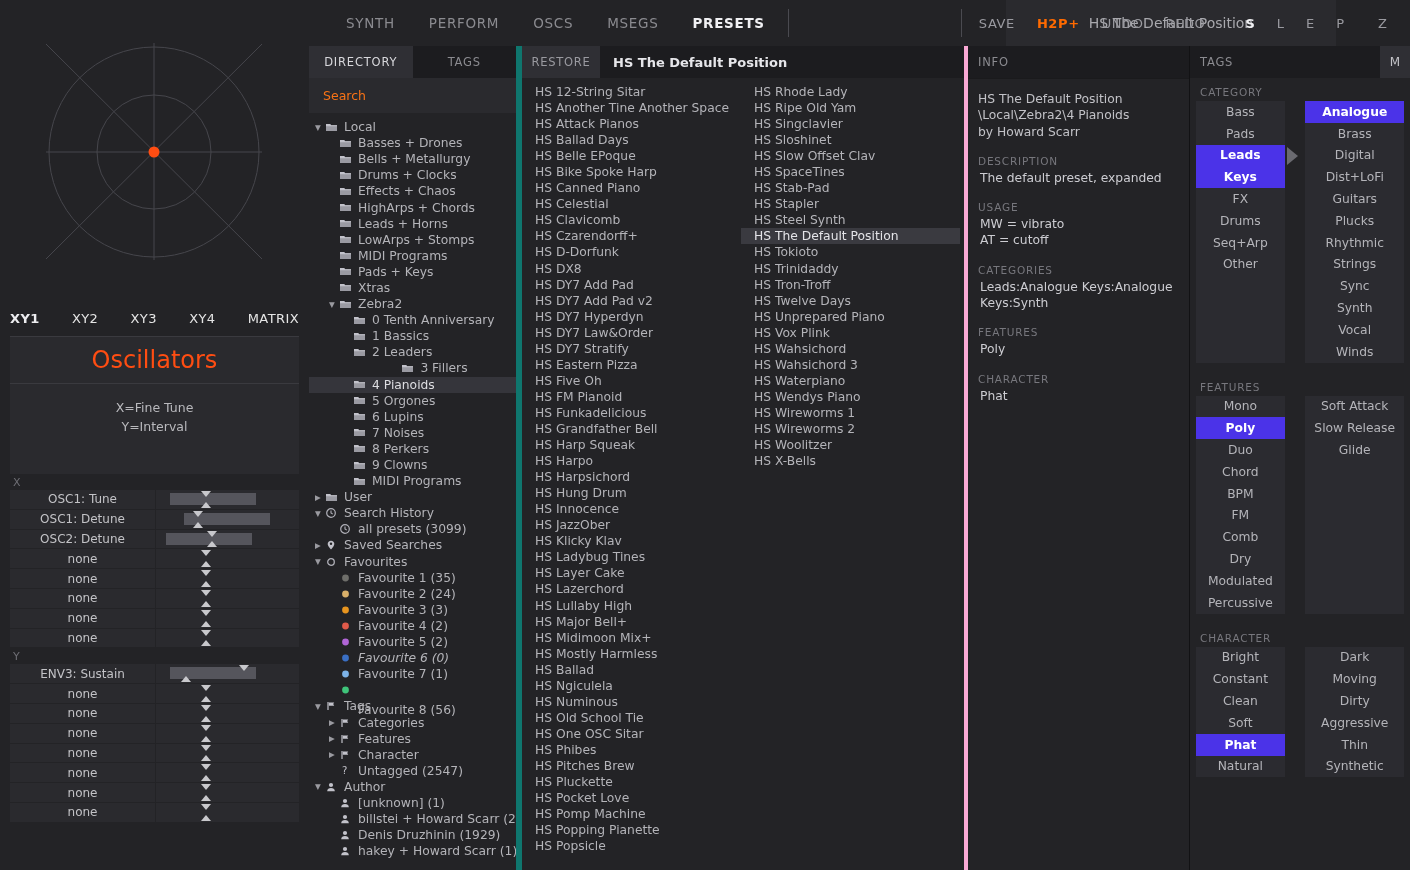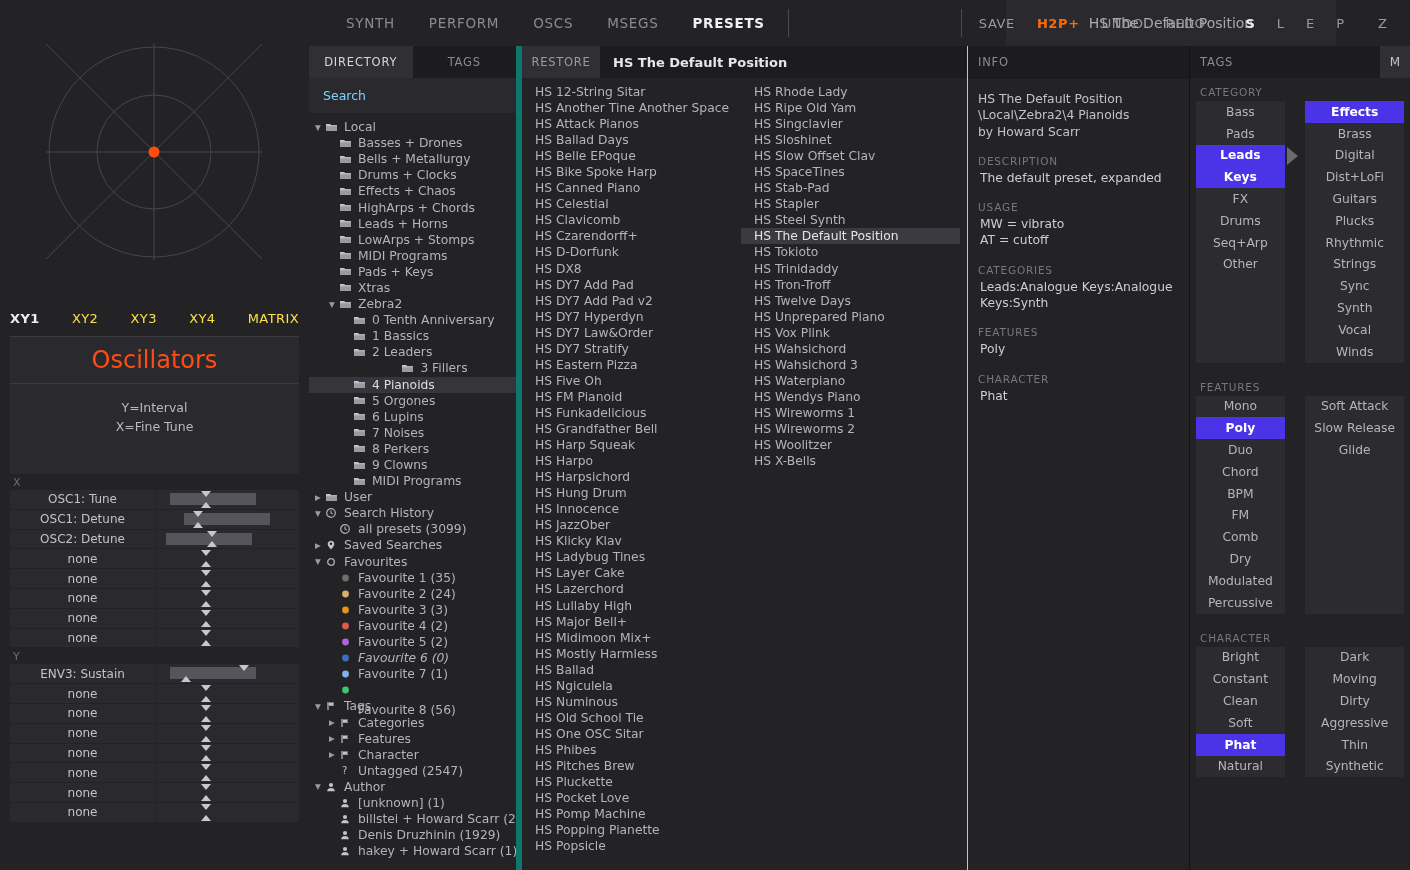--- a/index.html
+++ b/index.html
@@ -10,21 +10,21 @@
     color:#b9b9bd; overflow:hidden; position:relative;
   }
   .app { width:1410px; height:870px; display:flex; position:relative; background:#1c1c1f; }
 
   
   .left { width:309px; height:870px; background:#232326; position:relative; flex:0 0 309px; }
   .xypad { width:309px; height:300px; position:relative; }
   .xypad svg { position:absolute; left:0; top:0; }
   .xytabs { display:flex; height:36px; align-items:center; padding:0 10px;
             justify-content:space-between; }
-  .xytab { font-size:13px; color:#fde047; letter-spacing:.4px; }
+  .xytab { font-size:13px; color:#e5e5e5; letter-spacing:.4px; }
   .xytab.active { color:#ededf0; font-weight:bold; }
   .osc-title-box { margin:0 10px; background:#2a2a2e; border-top:1px solid #3a3a3f;
                    border-bottom:1px solid #3a3a3f; height:48px; display:flex;
                    align-items:center; justify-content:center; }
   .osc-title { color:#ff4d12; font-size:24px; }
   .osc-sub { margin:0 10px; background:#2a2a2e; height:90px; padding-top:14px;
              text-align:center; font-size:12.5px; color:#b9b9bd; line-height:19px; }
   .modsec { margin:0 10px; }
   .axis-label { font-size:11px; color:#6e6e74; padding:2px 0 1px 3px; }
   .modrow { display:flex; height:18.8px; margin-bottom:1px; }
@@ -64,37 +64,37 @@
 
   
   .dircol { width:213px; flex:0 0 213px; background:#232326; display:flex;
             flex-direction:column; border-right:6px solid #0f766e; }
   .dirtabs { display:flex; height:32px; flex:0 0 32px; }
   .dirtab { flex:1; display:flex; align-items:center; justify-content:center;
             font-size:11.5px; letter-spacing:.8px; color:#8b8b90; background:#1c1c1f; }
   .dirtab.active { background:#2f2f34; color:#d8d8dc; }
   .searchbar { height:35px; flex:0 0 35px; background:#2a2a2e; display:flex;
                align-items:center; padding-left:14px; }
-  .searchbar span { font-size:12.5px; color:#7dd3fc; }
+  .searchbar span { font-size:12.5px; color:#f97316; }
   .tree { flex:1; overflow:hidden; position:relative; padding-top:6px; }
   .tnode { height:16.1px; display:flex; align-items:center; font-size:12.3px;
            color:#b4b4b9; white-space:nowrap; padding-left:6px; }
   .tnode.sel { background:#35353b; color:#dedee2; }
   .arrow { width:11px; font-size:7.5px; color:#9a9aa0; flex:0 0 11px; }
   .arrow.blank { color:transparent; }
   .ficon { width:14px; flex:0 0 14px; display:inline-block; }
   .ficon svg { display:block; }
   .dirscroll { position:absolute; right:4px; top:56px; width:7px; height:710px;
                background:#2a2a2e; }
   .dirscroll i { position:absolute; left:0; top:9px; width:7px; height:690px;
                  background:#47474e; display:block; }
 
   
   .plistwrap { width:446px; flex:0 0 446px; background:#232326; display:flex;
-               flex-direction:column; border-right:1px solid #f9a8d4; }
+               flex-direction:column; border-right:4px solid #f9a8d4; }
   .plisthead { height:32px; flex:0 0 32px; display:flex; align-items:center;
                background:#1c1c1f; }
   .restorebtn { width:78px; height:32px; background:#2f2f34; display:flex;
                 align-items:center; justify-content:center; font-size:11.5px;
                 letter-spacing:.7px; color:#9a9aa0; }
   .plisttitle { padding-left:13px; font-size:13px; color:#e6e6ea; font-weight:bold; }
   .plistcols { flex:1; display:flex; padding-top:6px; }
   .pcol { width:219px; flex:0 0 219px; }
   .pitem { height:16.05px; display:flex; align-items:center; padding-left:13px;
            font-size:12.3px; color:#b4b4b9; white-space:nowrap; }
@@ -160,22 +160,22 @@
       <span class="xytab">XY2</span>
       <span class="xytab">XY3</span>
       <span class="xytab">XY4</span>
       <span class="xytab">MATRIX</span>
     </div>
 
     <div class="osc-title-box">
       <span class="osc-title">Oscillators</span>
     </div>
     <div class="osc-sub">
+      <div>X=Fine Tune</div>
       <div>Y=Interval</div>
-      <div>X=Fine Tune</div>
     </div>
 
     <div class="modsec">
       <div class="axis-label">X</div>
       <div id="x-rows">
           <div class="modrow">
             <div class="modname">OSC1: Tune</div>
             <div class="modslider">
               <div class="modfill" style="left: 14px; width: 86px;"></div>
               <div class="tri tri-dn" style="left: 45px;"></div>
@@ -917,21 +917,21 @@
                 <div class="titem on">Keys</div>
                 <div class="titem">FX</div>
                 <div class="titem">Drums</div>
                 <div class="titem">Seq+Arp</div>
                 <div class="titem">Other</div>
               </div>
               <div style="width: 21px; position: relative;">
                 <div class="tarrow" style="left: 2px; top: 45.6px;"></div>
               </div>
               <div class="tcol c2">
-                <div class="titem on">Effects</div>
+                <div class="titem on">Analogue</div>
                 <div class="titem">Brass</div>
                 <div class="titem">Digital</div>
                 <div class="titem">Dist+LoFi</div>
                 <div class="titem">Guitars</div>
                 <div class="titem">Plucks</div>
                 <div class="titem">Rhythmic</div>
                 <div class="titem">Strings</div>
                 <div class="titem">Sync</div>
                 <div class="titem">Synth</div>
                 <div class="titem">Vocal</div>

